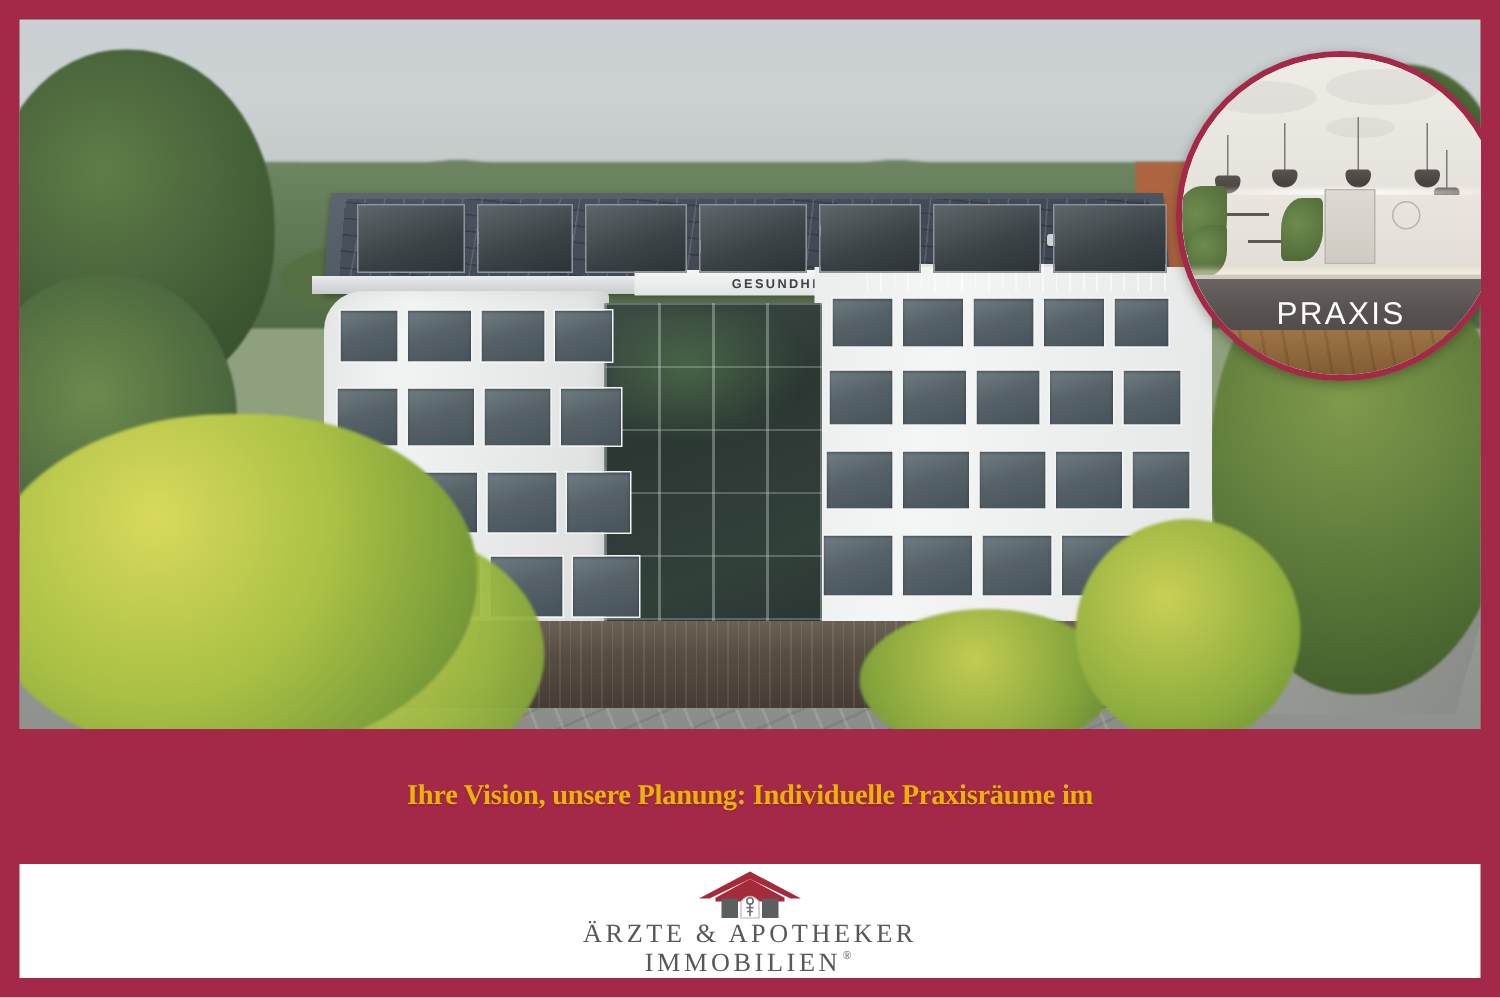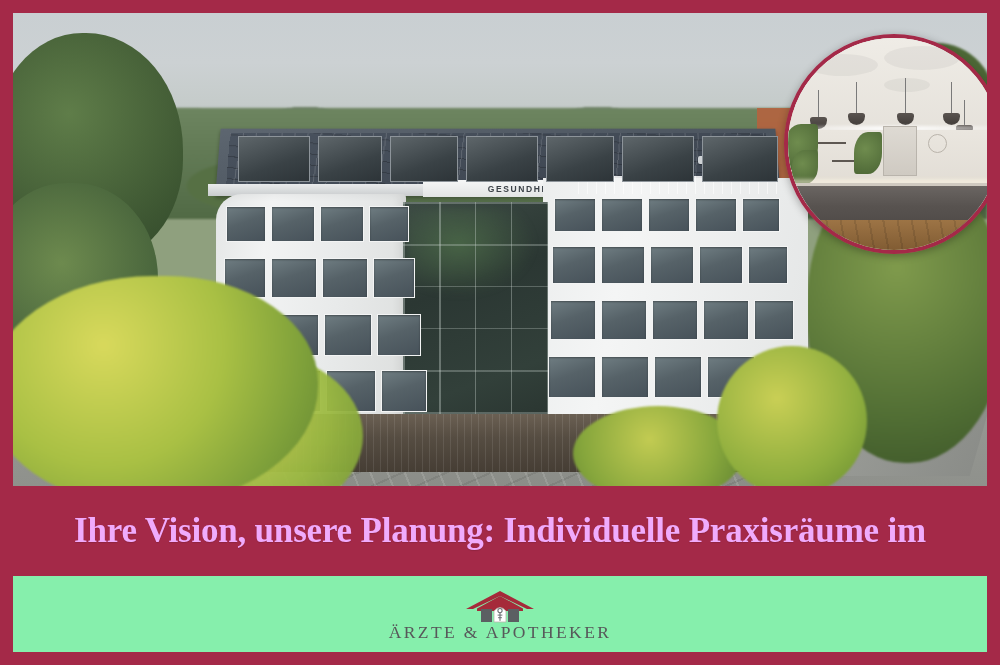--- a/index.html
+++ b/index.html
@@ -314,35 +314,35 @@
   }
 
   
   .banner{
     position:absolute;left:0;top:486px;width:1000px;height:88px;
     background:#a42948;
     display:flex;flex-direction:column;
     align-items:center;justify-content:center;
   }
   .banner-line{
-    color:#f0abfc;
+    color:#eab308;
     font-family:"Liberation Serif", serif;
     font-weight:700;
-    font-size:35px;
+    font-size:19px;
     line-height:31px;
     letter-spacing:-0.2px;
     text-align:center;
     white-space:nowrap;
     text-shadow:0 1px 1px rgba(0,0,0,.12);
   }
 
   
   .footer{
     position:absolute;left:13px;top:576px;width:974px;height:76px;
-    background:#86efac;
+    background:#ffffff;
     display:flex;align-items:center;justify-content:center;
   }
   .logo{
     display:flex;flex-direction:column;align-items:center;
     transform:translateY(1px);
   }
   .logo-mark{width:78px;height:34px;display:block;}
   .logo-t1{
     font-family:"Liberation Serif", serif;
     font-size:17.5px;color:#57585a;letter-spacing:2.4px;
@@ -508,20 +508,21 @@
         <div class="door"></div>
         <div class="clockc"></div>
         <div class="shelf" style="left:28px;top:104px;width:30px;"></div>
         <div class="shelf" style="left:44px;top:122px;width:26px;"></div>
         <div class="plant" style="left:-4px;top:86px;width:34px;height:46px;"></div>
         <div class="plant" style="left:66px;top:94px;width:28px;height:42px;"></div>
         <div class="plant" style="left:4px;top:112px;width:26px;height:34px;"></div>
 
         <div class="counter-glow"></div>
         <div class="counter"></div>
+        <div class="praxis">PRAXIS</div>
         <div class="floor"></div>
       </div>
     </div>
   </div>
 
   <div class="banner">
     <div class="banner-line">Ihre Vision, unsere Planung: Individuelle Praxisräume im</div>
   </div>
 
   <div class="footer">
@@ -533,16 +534,20 @@
         <rect x="47" y="20" width="11" height="13" fill="#5b5f62"></rect>
         <path d="M33 33 L33 22 Q39 15 45 22 L45 33 Z" fill="#ffffff" stroke="#b9b4ac" stroke-width="0.8"></path>
         <g fill="#6d7175">
           <circle cx="39" cy="21.6" r="2.1" fill="none" stroke="#6d7175" stroke-width="1.1"></circle>
           <rect x="38.45" y="23.4" width="1.1" height="8.4"></rect>
           <rect x="36.6" y="25.6" width="4.8" height="1"></rect>
           <rect x="37.1" y="28.2" width="3.8" height="1"></rect>
         </g>
       </svg>
       <div class="logo-t1">ÄRZTE &amp; APOTHEKER</div>
+      <div class="logo-t2">
+        <span>IMMOBILIEN</span>
+          <span class="reg">®</span>
+      </div>
     </div>
   </div>
 
 </div>
 
 </body></html>

